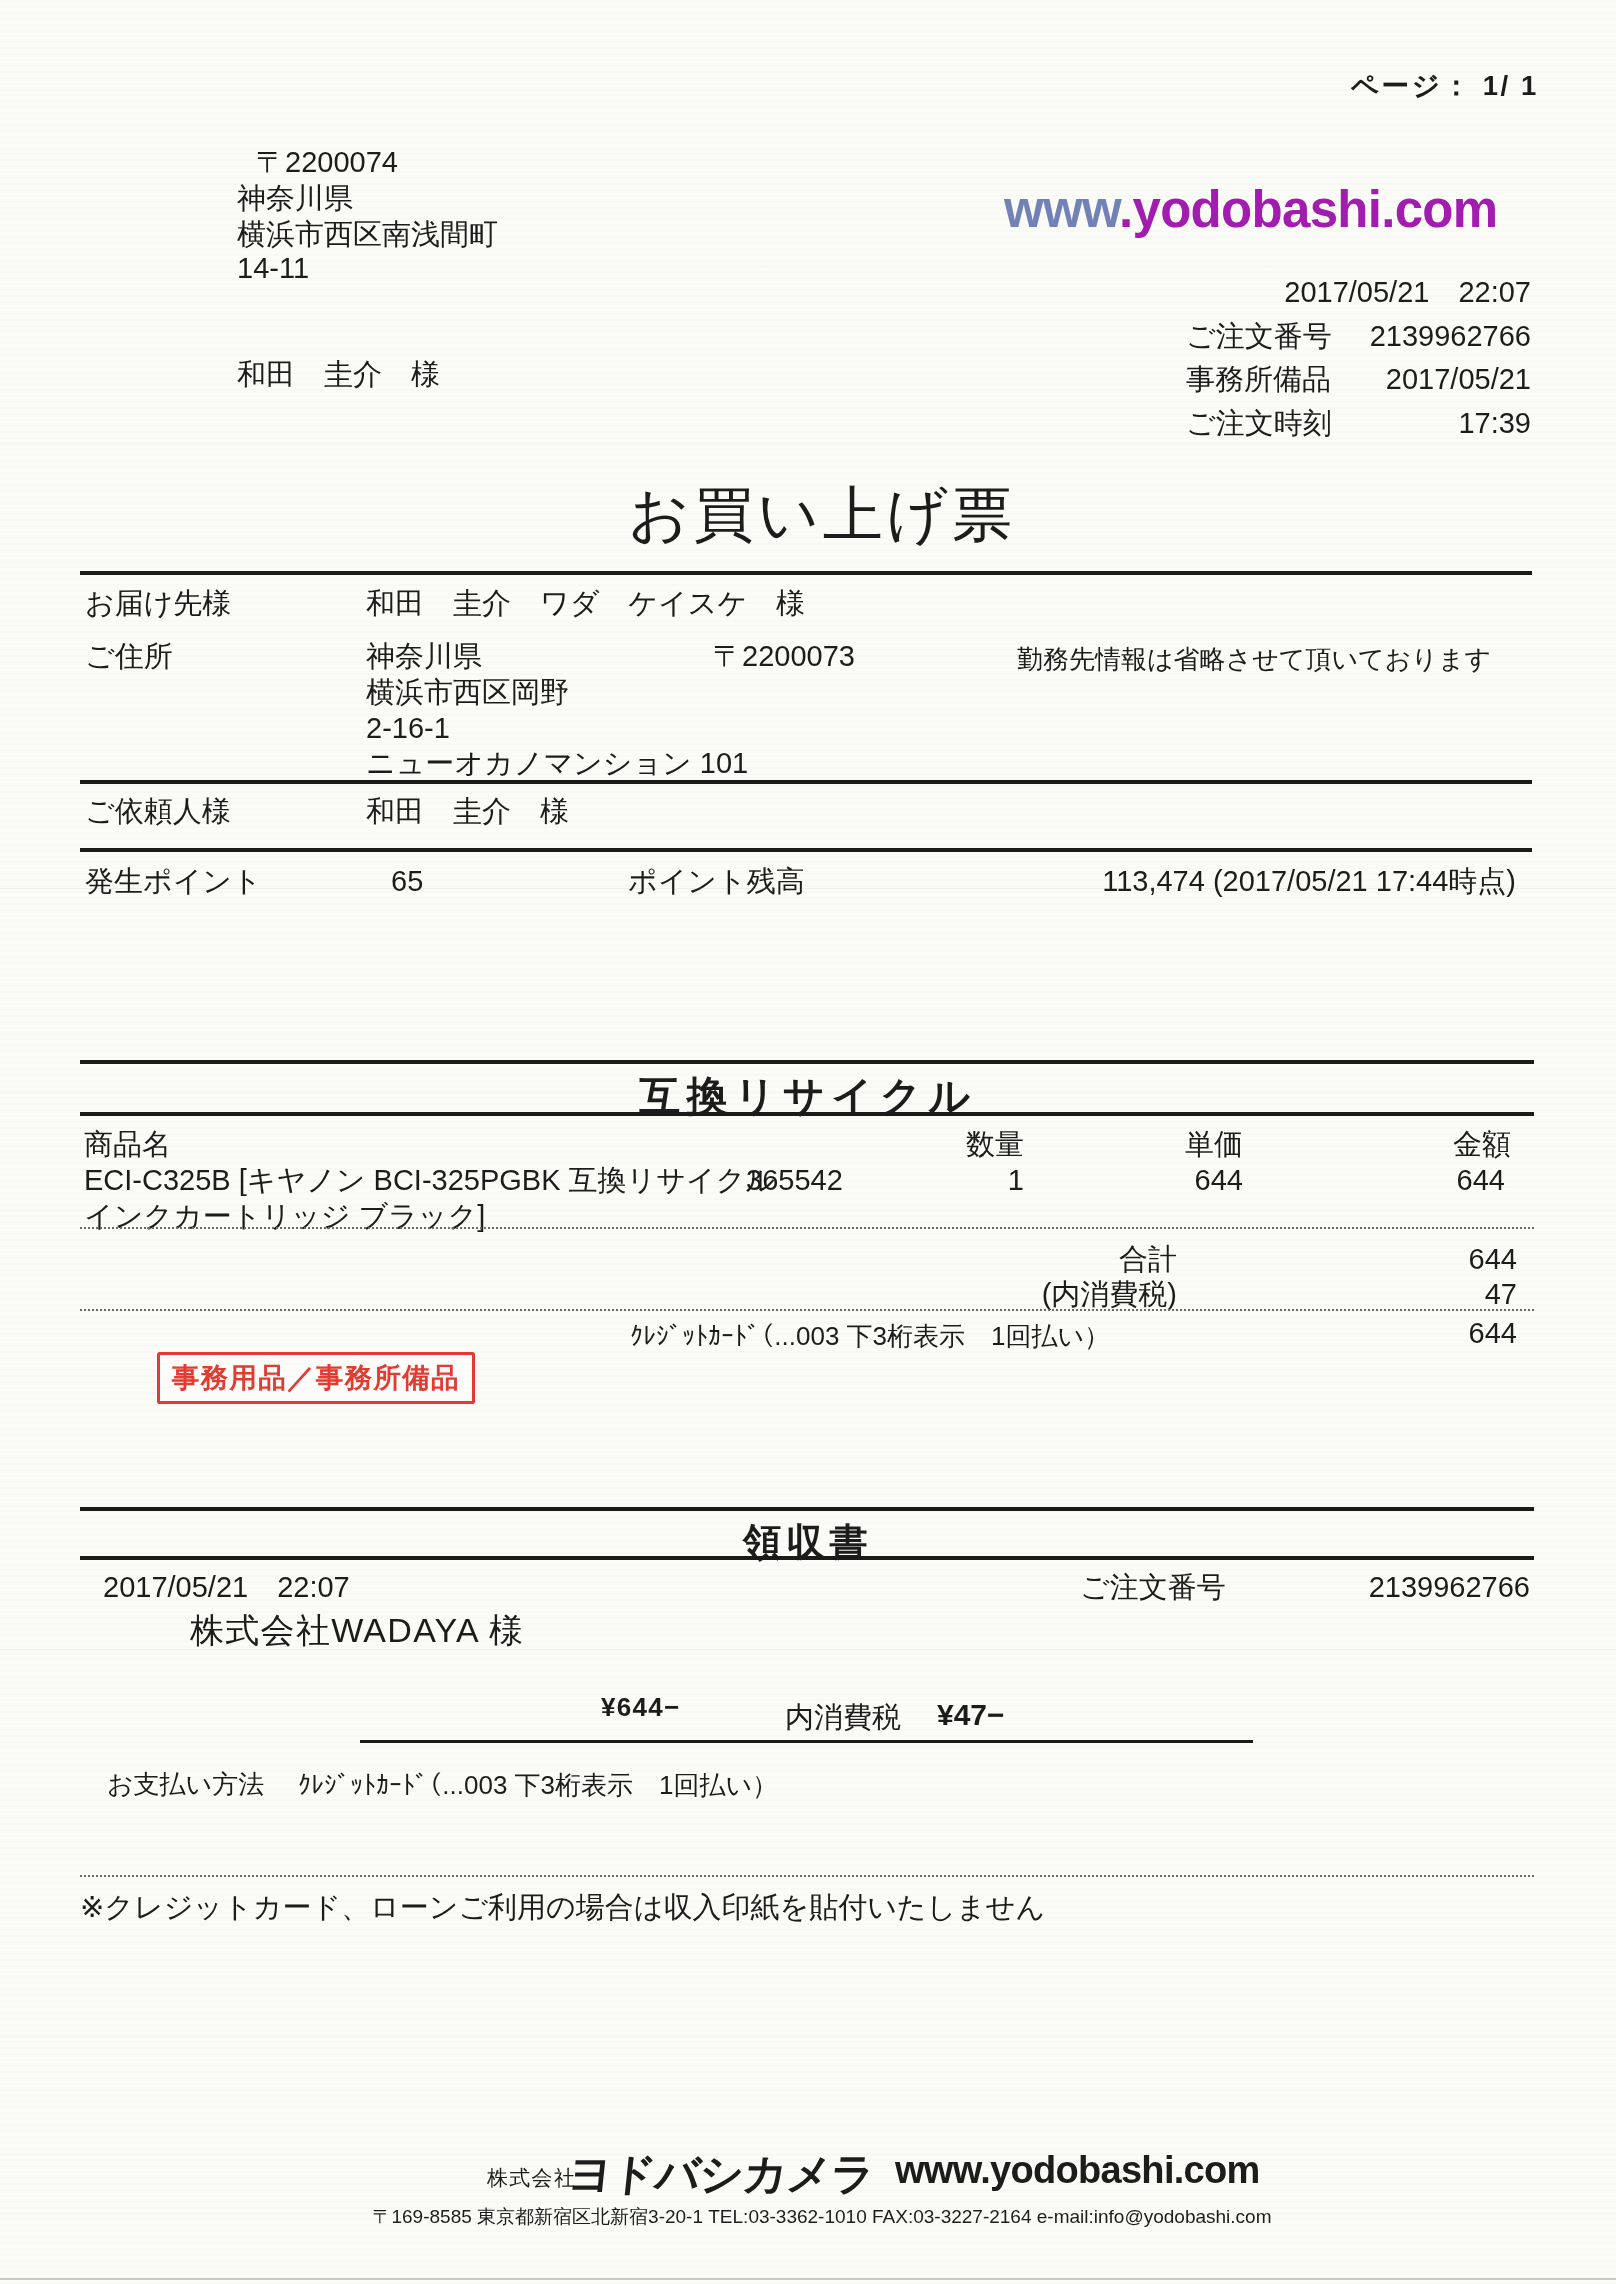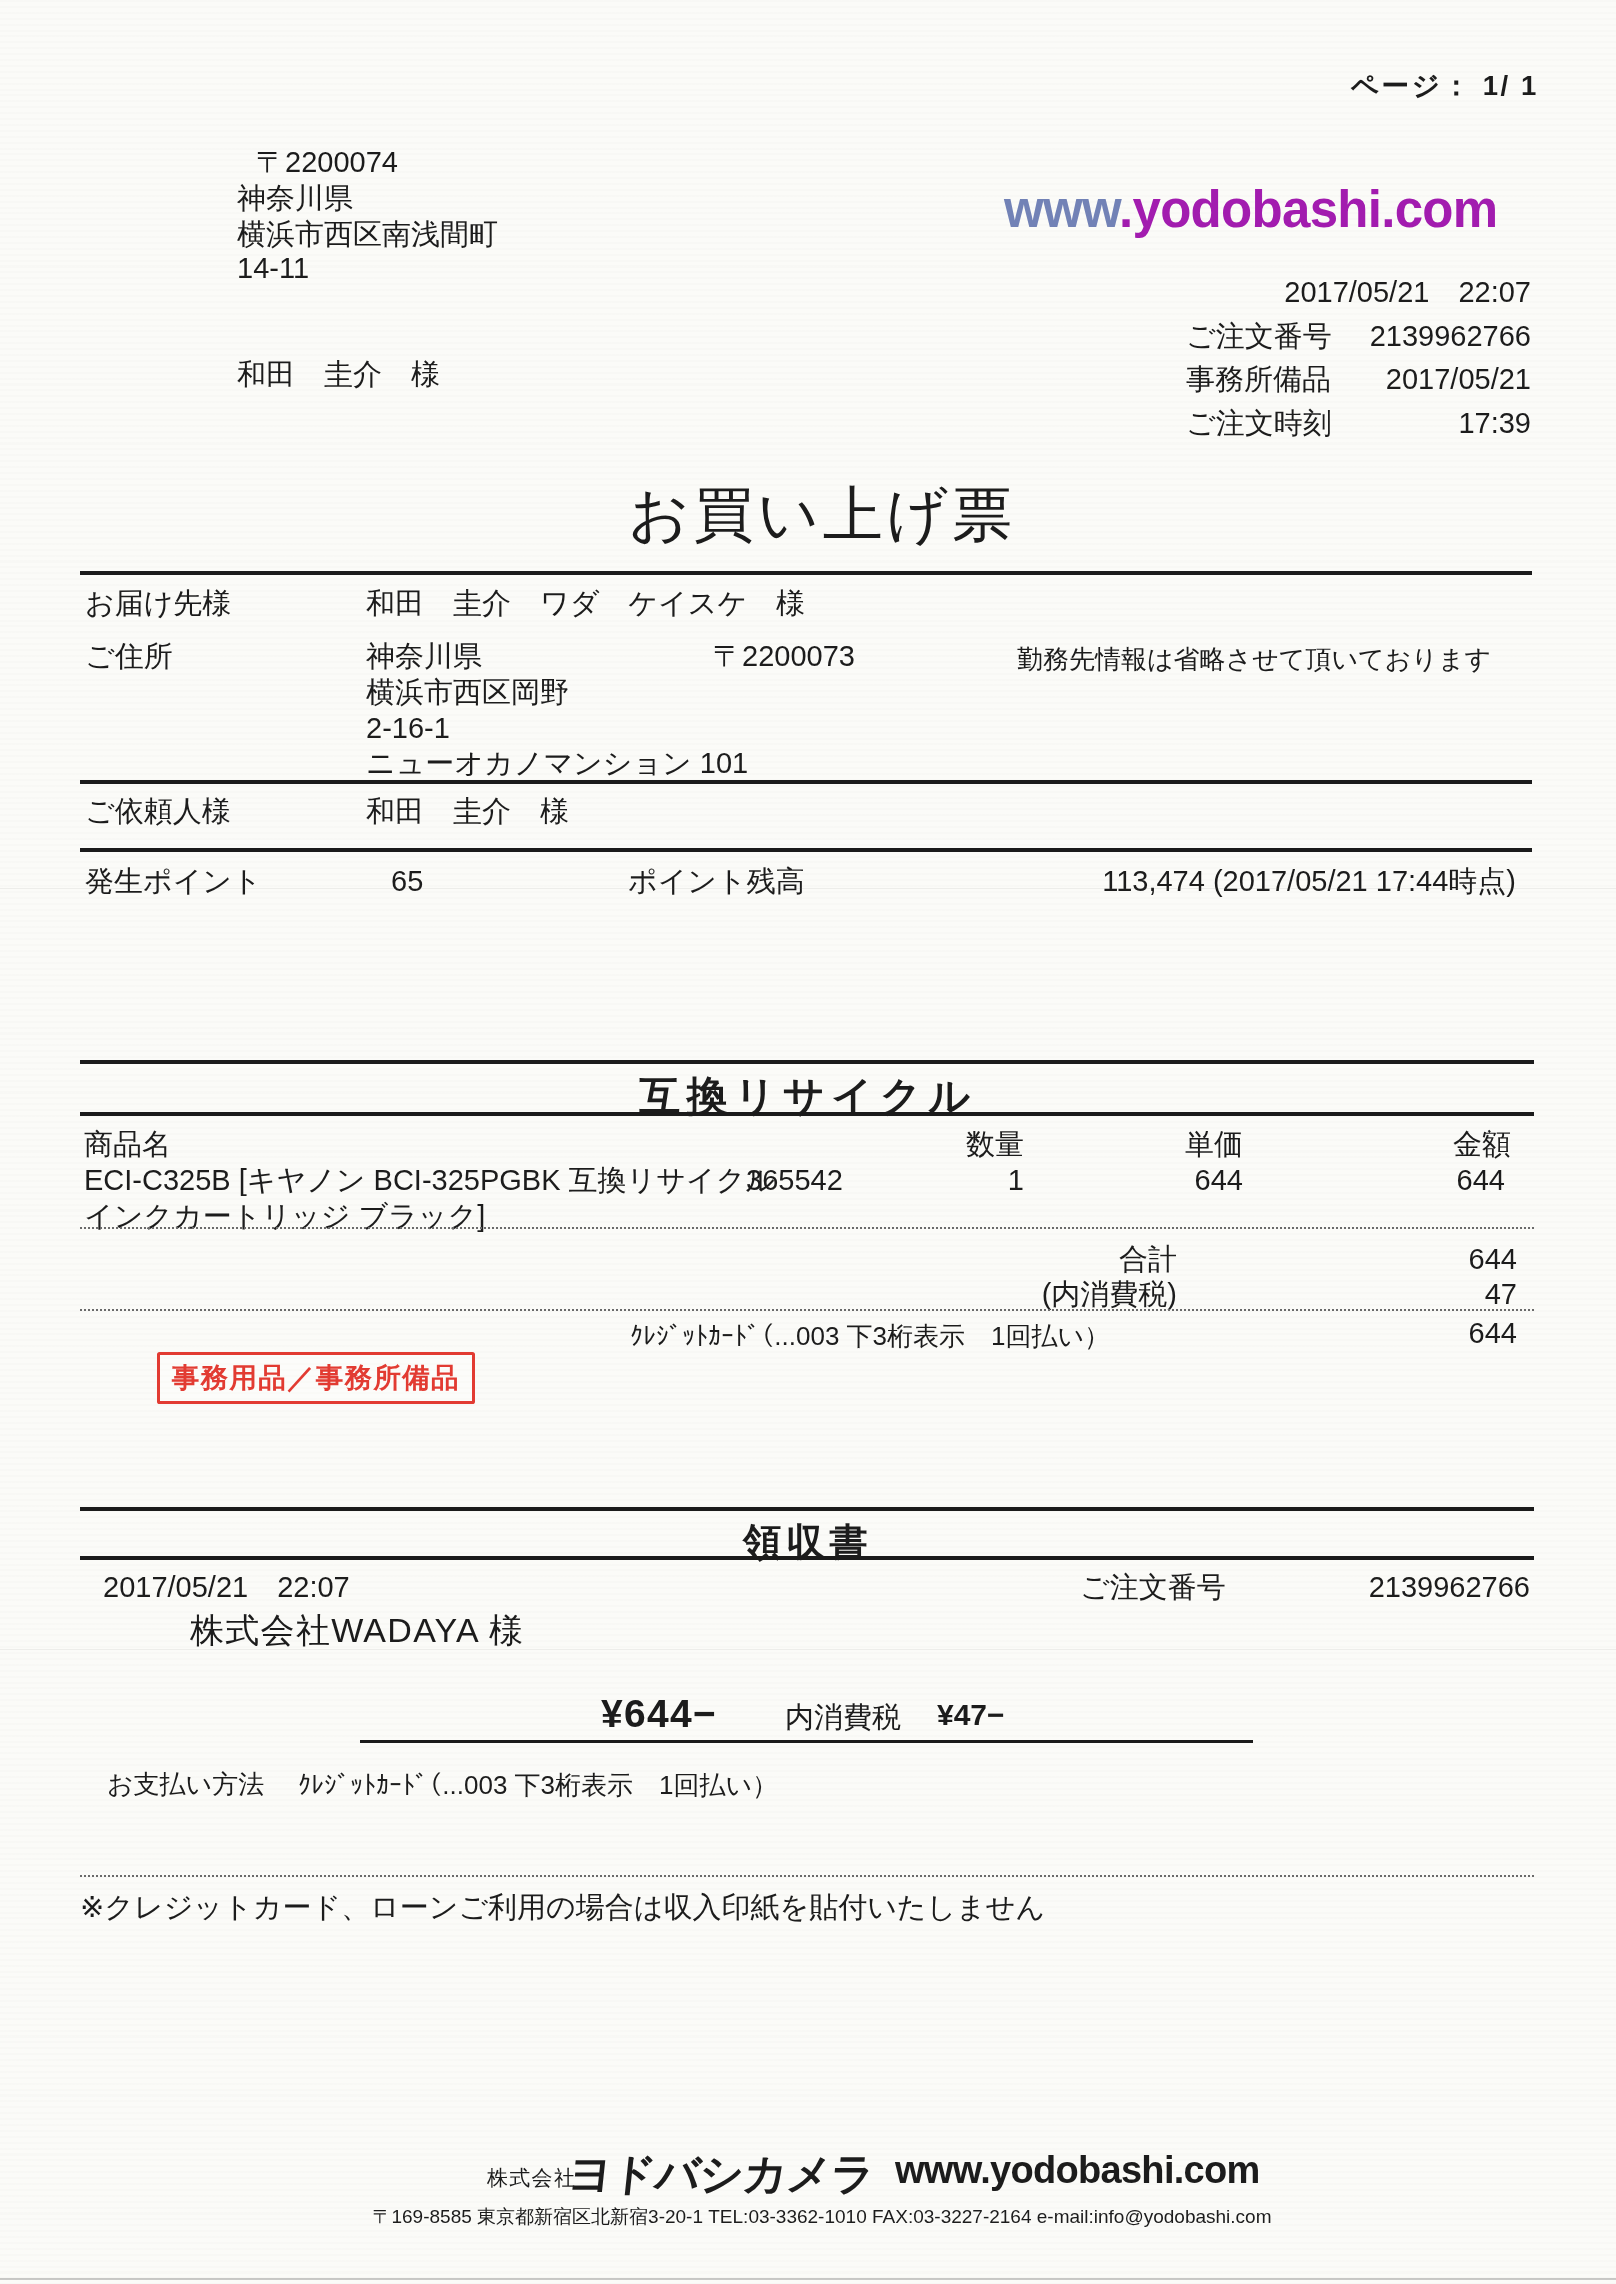--- a/index.html
+++ b/index.html
@@ -27,21 +27,21 @@
   .page-label{font-size:27.5px;font-weight:bold;letter-spacing:2.6px;}
   .logo{font-size:51px;font-weight:bold;letter-spacing:-0.7px;}
   .doc-title{font-size:60px;font-weight:normal;letter-spacing:3.9px;margin-left:28px;}
   .sec-head{font-size:41px;font-weight:bold;letter-spacing:6.5px;}
   .rcpt-head{font-size:38px;font-weight:bold;letter-spacing:5.2px;}
   .stamp{
     border:3.3px solid #e23b32;color:#e23b32;
     font-size:27.5px;font-weight:bold;letter-spacing:1.3px;
     padding:5.2px 11.8px;border-radius:2.6px;background:rgba(255,255,255,.25);
   }
-  .amount-big{font-size:39px;font-weight:bold;letter-spacing:1.3px;}
+  .amount-big{font-size:26px;font-weight:bold;letter-spacing:1.3px;}
   .amount-tax{font-size:30px;font-weight:bold;}
   .payee{font-size:34px;letter-spacing:1.3px;}
   .footer-co{font-size:21px;letter-spacing:1.3px;}
   .footer-logo{font-size:44px;font-weight:bold;letter-spacing:-1.3px;transform:skewX(-6deg);}
   .footer-site{font-size:38px;font-weight:bold;letter-spacing:-0.7px;}
   .footer-addr{font-size:19px;letter-spacing:0px;padding-left:28px;}
   .crease{position:absolute;left:0;right:0;height:1.3px;background:rgba(120,120,120,.10);}
   .scan-edge{position:absolute;left:0;right:0;bottom:3.9px;height:2px;background:rgba(110,110,110,.35);}
 </style>
 </head>

